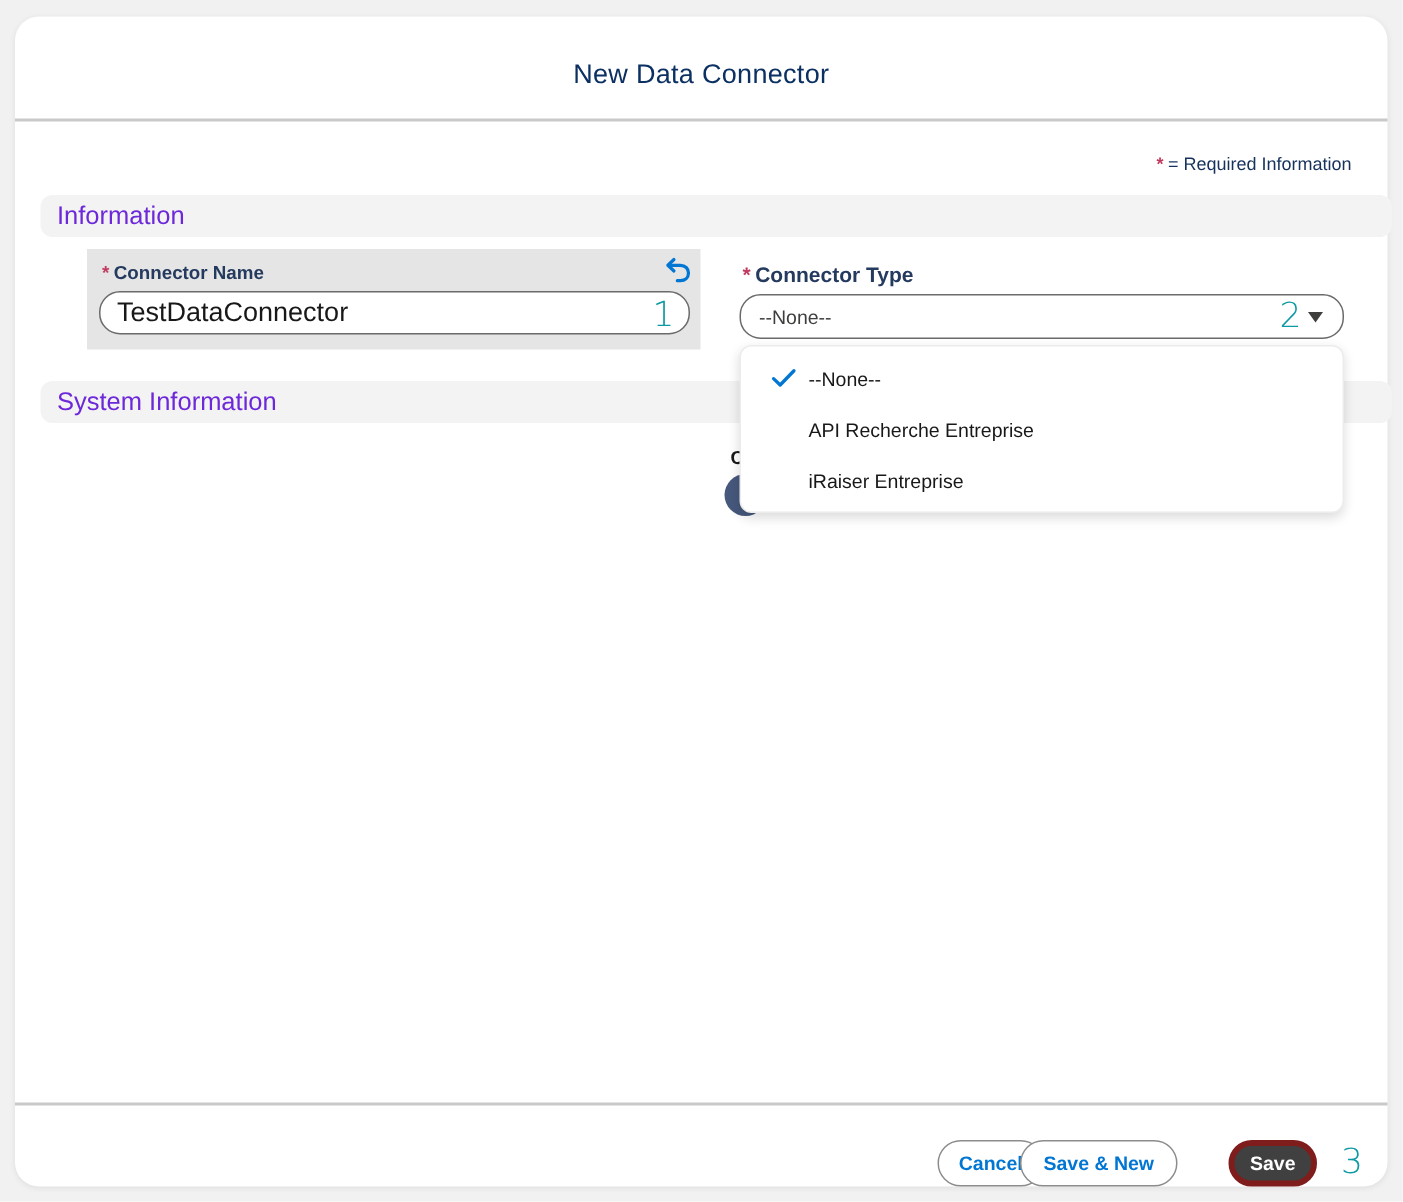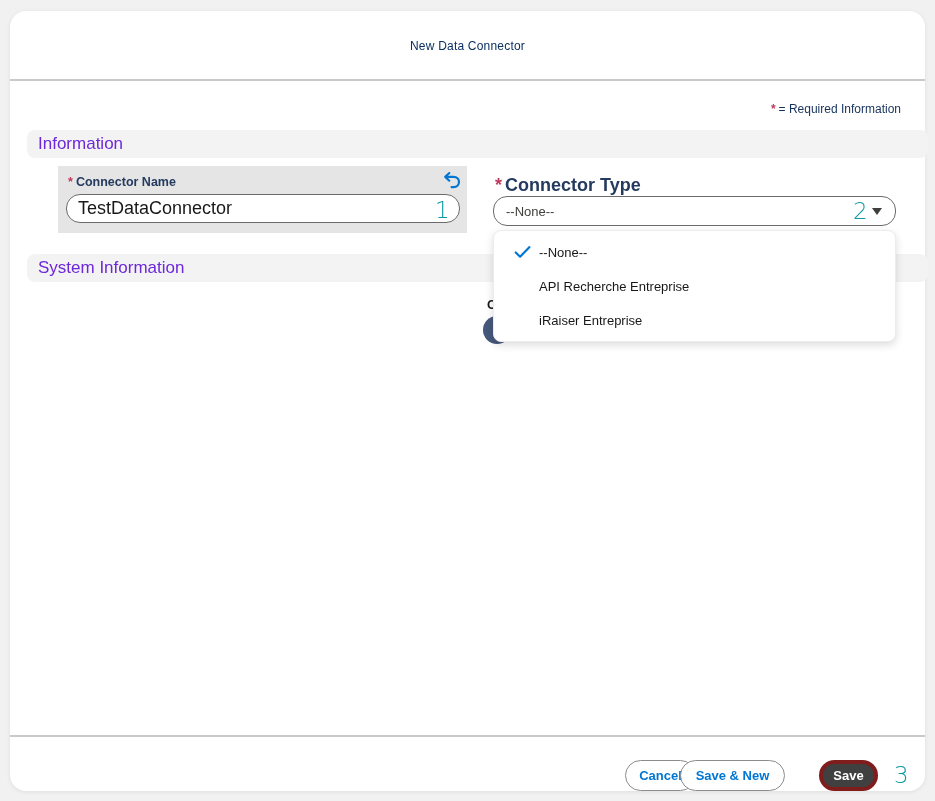--- a/index.html
+++ b/index.html
@@ -12,21 +12,21 @@
     color:#16325c;
   }
   .modal {
     position:absolute; left:10px; top:11px; width:915px; height:780px;
     background:#ffffff; border-radius:16px;
     box-shadow:0 1px 4px rgba(0,0,0,0.08);
   }
   .modal-header { position:absolute; left:0; top:0; width:100%; height:69px; }
   .modal-title {
     position:absolute; left:0; top:28px; width:100%;
-    text-align:center; font-size:12px; color:#0b3061; letter-spacing:.2px;
+    text-align:center; font-size:18px; color:#0b3061; letter-spacing:.2px;
   }
   .header-divider {
     position:absolute; left:0; top:68px; width:100%; height:2px; background:#c9c9c9;
   }
   .required-note {
     position:absolute; right:24px; top:91px; font-size:12px; color:#16325c;
   }
   .required-star { color:#c03a5f; font-weight:bold; margin-right:3px; }
   .section-bar {
     position:absolute; left:17px; width:901px; height:28px;
@@ -58,21 +58,21 @@
   }
   .marker {
     position:absolute; font-family:"DejaVu Sans", sans-serif;
     font-weight:300; font-size:23px; color:#0e9aa4; z-index:30; line-height:1;
   }
   .marker-1 { left:425px; top:188px; }
   .marker-2 { left:843px; top:189px; }
   .marker-3 { left:884px; top:753px; }
 
   
-  .type-label-row { position:absolute; left:485px; top:164px; font-size:18px; font-weight:bold; color:#243a5e; z-index:2; }
+  .type-label-row { position:absolute; left:485px; top:164px; font-size:14px; font-weight:bold; color:#243a5e; z-index:2; }
   .combobox {
     position:absolute; left:483px; top:185px; width:403px; height:30px;
     background:#fff; border:1px solid #6b6b6b; border-radius:14px;
     display:flex; align-items:center; padding:0 12px;
     font-size:13px; color:#3e3e3c; cursor:pointer; z-index:5;
   }
   .combo-arrow {
     position:absolute; right:13px; top:11px; width:0; height:0;
     border-left:5.5px solid transparent; border-right:5.5px solid transparent;
     border-top:7px solid #3e3e3c;

